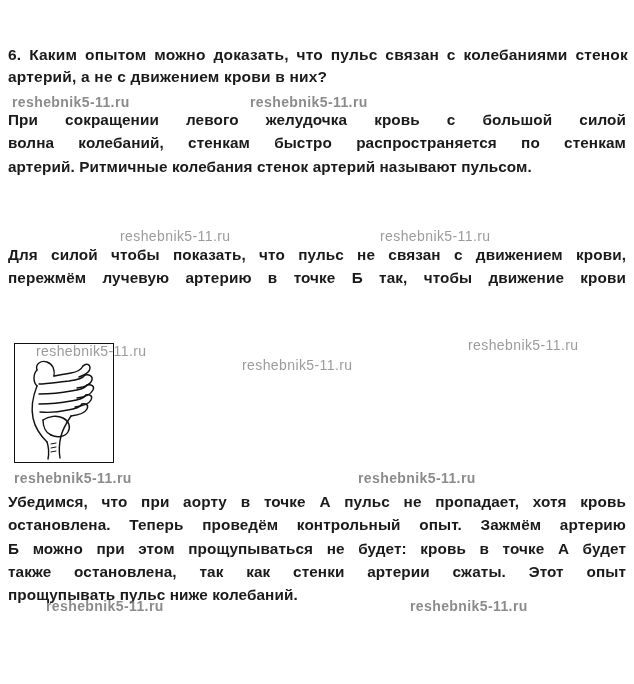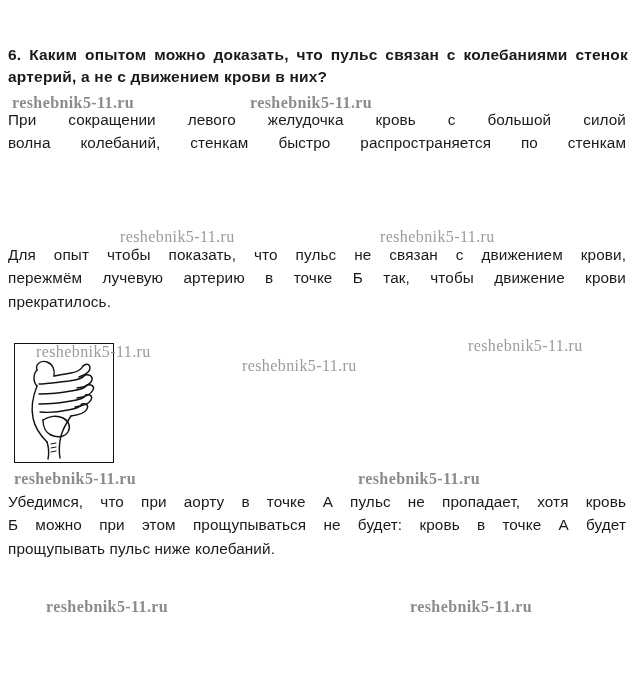--- a/index.html
+++ b/index.html
@@ -49,31 +49,32 @@
   .para.p1 { top: 68px; }
   .para.p2 { top: 203px; }
   .para.p3 { top: 450px; }
 
   
   .line {
     display: block;
     text-align: justify;
     text-align-last: justify;
     white-space: nowrap;
+    font-weight: bold;
   }
   .line.last {
     text-align-last: left;
   }
 
   
   .wm {
     position: absolute;
     color: #8a8a8a;
-    font-family: Liberation Serif, serif;
-    font-size: 16px;
+    font-family: Liberation Sans, sans-serif;
+    font-size: 14px;
     letter-spacing: 0.4px;
     white-space: nowrap;
     opacity: 0.85;
   }
   .wm.b { font-weight: bold; color: #777; }
 
   
   .figure {
     position: absolute;
     left: 14px;
@@ -92,26 +93,26 @@
 <div class="page">
 
   <div class="question">
     <span class="num">6.</span>
     <span>Каким опытом можно доказать, что пульс связан с колебаниями стенок артерий, а не с движением крови в них?</span>
   </div>
 
   <div class="para p1">
     <span class="line">При сокращении левого желудочка кровь с большой силой</span>
     <span class="line">волна колебаний, стенкам быстро распространяется по стенкам</span>
+    <span class="line last">артерий. Ритмичные колебания стенок артерий называют пульсом.</span>
   </div>
 
   <div class="para p2">
-    <span class="line">Для опыт чтобы показать, что пульс не связан с движением крови,</span>
+    <span class="line">Для силой чтобы показать, что пульс не связан с движением крови,</span>
     <span class="line">пережмём лучевую артерию в точке Б так, чтобы движение крови</span>
-    <span class="line last">прекратилось.</span>
   </div>
 
   <div class="figure">
     <svg width="98" height="118" viewBox="0 0 98 118">
       <g fill="none" stroke="#111" stroke-width="1.4" stroke-linecap="round" stroke-linejoin="round">
 
         <path d="M22,26 C20,20 26,16 32,18 C38,20 40,26 39,32"></path>
         <path d="M22,26 C18,30 18,38 22,42"></path>
         <path d="M39,32 C44,31 50,30 56,29 C62,28 66,26 68,22"></path>
         <path d="M68,22 C71,19 75,20 75,24 C75,28 70,31 64,33"></path>
@@ -133,21 +134,23 @@
 
         <path d="M36,100 L41,99" stroke-width="1"></path>
         <path d="M36,104 L41,103" stroke-width="1"></path>
         <path d="M36,108 L41,107" stroke-width="1"></path>
       </g>
     </svg>
   </div>
 
   <div class="para p3">
     <span class="line">Убедимся, что при аорту в точке А пульс не пропадает, хотя кровь</span>
+    <span class="line">остановлена. Теперь проведём контрольный опыт. Зажмём артерию</span>
     <span class="line">Б можно при этом прощупываться не будет: кровь в точке А будет</span>
+    <span class="line">также остановлена, так как стенки артерии сжаты. Этот опыт</span>
     <span class="line last">прощупывать пульс ниже колебаний.</span>
   </div>
 
   <div id="watermark-layer">
       <div class="wm b" style="left: 12px; top: 54px;">reshebnik5-11.ru</div>
       <div class="wm b" style="left: 250px; top: 54px;">reshebnik5-11.ru</div>
       <div class="wm" style="left: 120px; top: 188px;">reshebnik5-11.ru</div>
       <div class="wm" style="left: 380px; top: 188px;">reshebnik5-11.ru</div>
       <div class="wm" style="left: 36px; top: 303px;">reshebnik5-11.ru</div>
       <div class="wm" style="left: 468px; top: 297px;">reshebnik5-11.ru</div>

